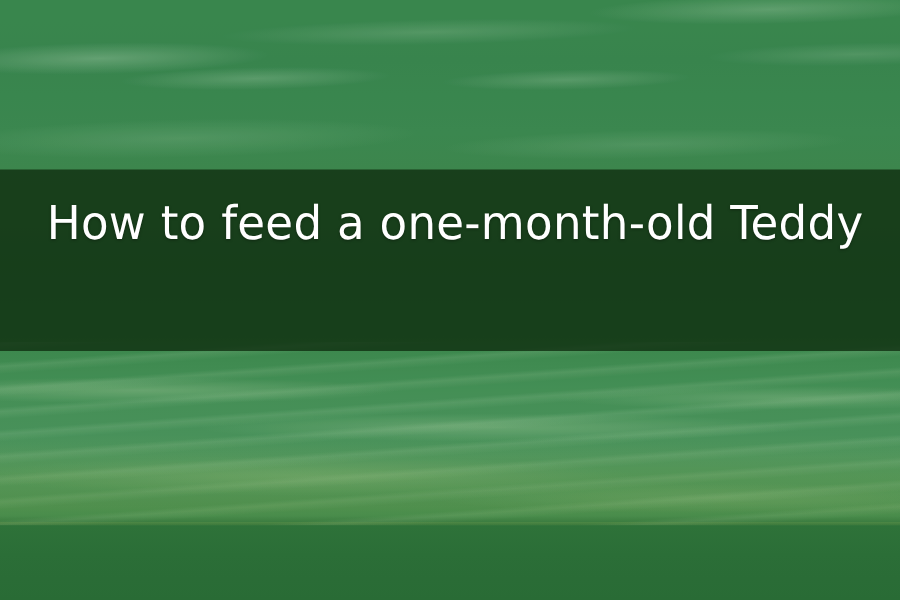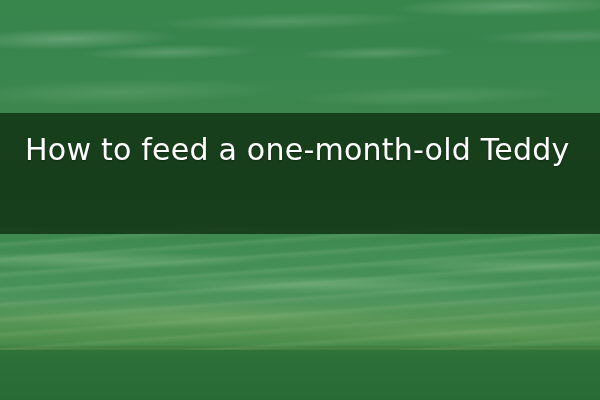--- a/index.html
+++ b/index.html
@@ -120,20 +120,21 @@
   .title-band {
     position: absolute;
     left: 0;
     right: 0;
     top: 113px;
     height: 121px;
     background: rgba(14,44,14,0.78);
     box-sizing: border-box;
     padding: 17px 1px 0 25px;
     overflow: hidden;
+    text-align: center;
   }
 
   .title-text {
     margin: 0;
     color: #ffffff;
     font-family: "DejaVu Sans", "Liberation Sans", sans-serif;
     font-size: 31px;
     font-weight: 400;
     line-height: 39px;
     letter-spacing: 0.2px;

